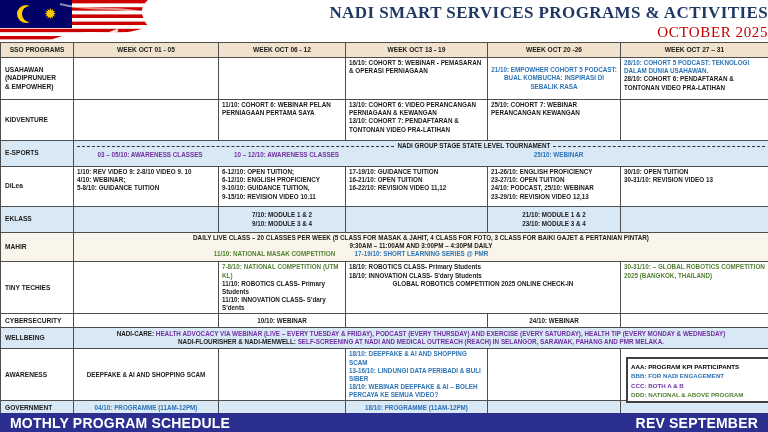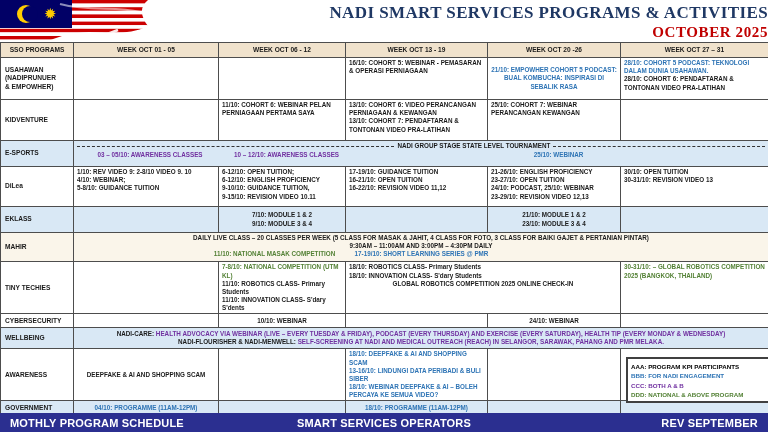--- a/index.html
+++ b/index.html
@@ -4,21 +4,21 @@
 <style>
   html,body{margin:0;padding:0;}
   body{
     width:768px;height:432px;position:relative;overflow:hidden;
     background:#ffffff;font-family:"Liberation Sans", sans-serif;
     -webkit-font-smoothing:antialiased;
   }
   
   .title-wrap{position:absolute;top:3px;left:0;right:0;text-align:right;line-height:1.15;}
   .title-l1{font-family:"Liberation Serif", serif;font-weight:bold;font-size:17px;color:#1f3864;letter-spacing:.4px;}
-  .title-l2{font-family:"Liberation Serif", serif;font-weight:bold;font-size:15px;color:#c00000;letter-spacing:.6px;margin-top:1px;}
+  .title-l2{font-family:"Liberation Serif", serif;font-weight:normal;font-size:15px;color:#c00000;letter-spacing:.6px;margin-top:1px;}
   .flag{position:absolute;top:0;left:0;width:150px;height:50px;}
   
   table.sched{position:absolute;top:42px;left:0;width:768px;border-collapse:collapse;table-layout:fixed;}
   td{border:1px solid #4d4d4d;vertical-align:top;padding:1px 3px;font-size:6.3px;font-weight:bold;color:#1a1a1a;line-height:1.3;overflow:hidden;}
   td.hdr{background:#f0e2cc;text-align:center;vertical-align:middle;font-size:6.6px;padding:1px;}
   td.lbl{vertical-align:middle;font-size:6.6px;padding-left:4px;}
   tr.bg-blue td{background:#d9e8f5;}
   tr.bg-cream td{background:#faf5ea;}
   .prelines{white-space:pre-line;}
   .t-blue{color:#2e74b5;}
@@ -29,21 +29,21 @@
   
   .banner-line{display:flex;align-items:center;gap:3px;height:9px;}
   .dash{border-top:1px dashed #333;height:0;}
   .dash-l{flex:1.5;}
   .dash-r{flex:1;}
   .pos-row{position:relative;height:10px;}
   .pos-row span{position:absolute;top:0;text-align:center;}
   
   .legend{position:absolute;left:626px;top:357px;width:136px;background:#ffffff;border:2px solid #404040;padding:3px 3px 2px 3px;font-size:6.2px;font-weight:bold;line-height:1.5;z-index:5;}
   
-  .footer{position:absolute;left:0;bottom:0;width:768px;height:19px;background:#2b2f90;color:#ffffff;font-size:11px;font-weight:bold;letter-spacing:.2px;}
+  .footer{position:absolute;left:0;bottom:0;width:768px;height:19px;background:#2b2f90;color:#ffffff;font-size:14px;font-weight:bold;letter-spacing:.2px;}
   .footer span{position:absolute;top:50%;transform:translateY(-50%);white-space:nowrap;}
   .footer .f-left{left:10px;}
   .footer .f-center{left:50%;transform:translate(-50%,-50%);}
   .footer .f-right{right:10px;}
 </style>
 </head>
 <body>
 
 <svg class="flag" viewBox="0 0 150 50" aria-hidden="true">
   <defs>
@@ -249,15 +249,14 @@
 
 <div class="legend">
   <div>AAA: PROGRAM KPI PARTICIPANTS</div>
   <div class="t-blue">BBB:  FOR NADI ENGAGEMENT</div>
   <div class="t-purple">CCC:  BOTH  A &amp; B</div>
   <div class="t-green">DDD: NATIONAL &amp; ABOVE PROGRAM</div>
 </div>
 
 <div class="footer">
   <span class="f-left">MOTHLY PROGRAM SCHEDULE</span>
-  <span class="f-center">SMART SERVICES OPERATORS</span>
   <span class="f-right">REV SEPTEMBER</span>
 </div>
 
 </body></html>

